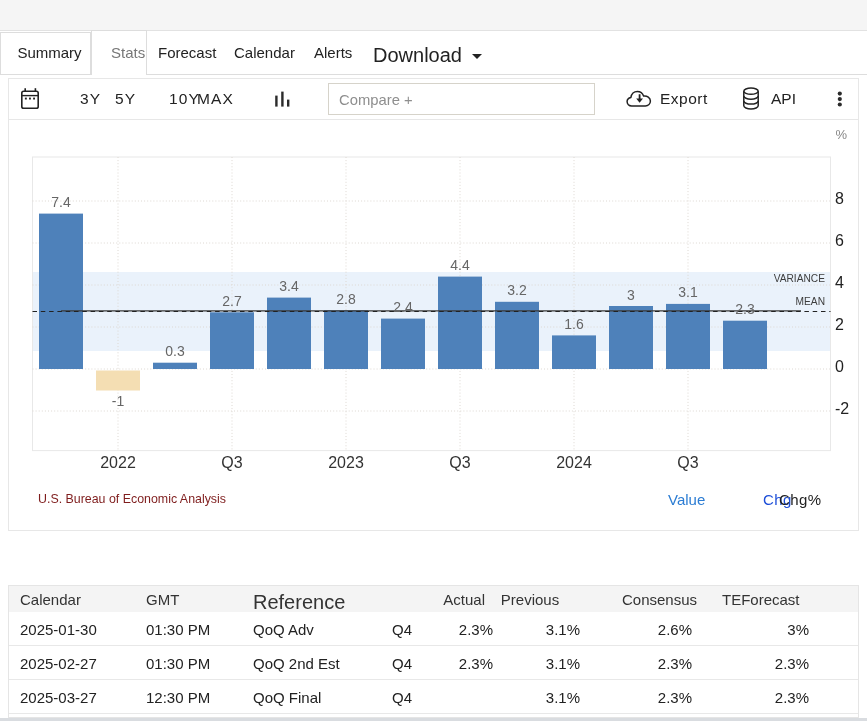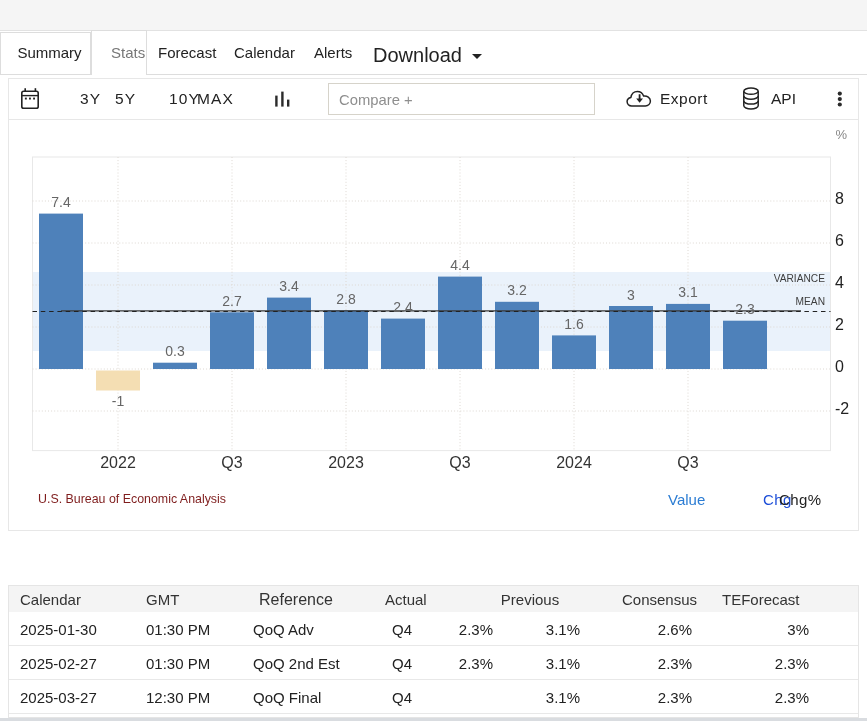--- a/index.html
+++ b/index.html
@@ -143,22 +143,22 @@
   <div class="abs" style="left:38px;top:492px;font-size:12.4px;color:#7f1d1d;">U.S. Bureau of Economic Analysis</div>
   <div class="abs" style="left:668px;top:491px;font-size:15px;color:#2b7cd3;">Value</div>
   <div class="abs" style="left:763px;top:491px;font-size:15px;letter-spacing:0.4px;color:#1d4ed8;">Chg</div>
   <div class="abs" style="left:779px;top:491px;font-size:15px;letter-spacing:0.4px;color:#222;">Chg%</div>
 
   <div class="abs" style="left:8px;top:585px;width:851px;height:133px;border:1px solid #e5e5e5;box-sizing:border-box;background:#fff;"></div>
   <div class="abs" style="left:9px;top:586px;width:849px;height:26px;background:#f4f4f4;"></div>
 
   <div class="abs" style="left:20px;top:591px;font-size:15px;color:#333;">Calendar</div>
   <div class="abs" style="left:146px;top:591px;font-size:15px;color:#333;">GMT</div>
-  <div class="abs" style="left:253px;top:591px;font-size:16px;color:#333;margin-left:6px;">Reference</div>
-  <div class="abs" style="left:385px;top:591px;width:100px;font-size:15px;color:#333;">Actual</div>
+  <div class="abs" style="left:253px;top:591px;font-size:20px;color:#333;">Reference</div>
+  <div class="abs" style="left:385px;top:591px;width:100px;text-align:right;font-size:15px;color:#333;">Actual</div>
   <div class="abs" style="left:480px;top:591px;width:100px;text-align:center;font-size:15px;color:#333;">Previous</div>
   <div class="abs" style="left:597px;top:591px;width:100px;text-align:right;font-size:15px;color:#333;">Consensus</div>
   <div class="abs" style="left:722px;top:591px;width:100px;font-size:15px;color:#333;">TEForecast</div>
 
   <div class="abs" style="left:9px;top:645px;width:849px;border-bottom:1px solid #e8e8e8;"></div>
   <div class="abs" style="left:9px;top:679px;width:849px;border-bottom:1px solid #e8e8e8;"></div>
   <div class="abs" style="left:9px;top:713px;width:849px;border-bottom:1px solid #e8e8e8;"></div>
 
   <div class="abs" style="left:20px;top:621px;font-size:15px;color:#222;">2025-01-30</div>
   <div class="abs" style="left:146px;top:621px;font-size:15px;color:#222;">01:30 PM</div>

